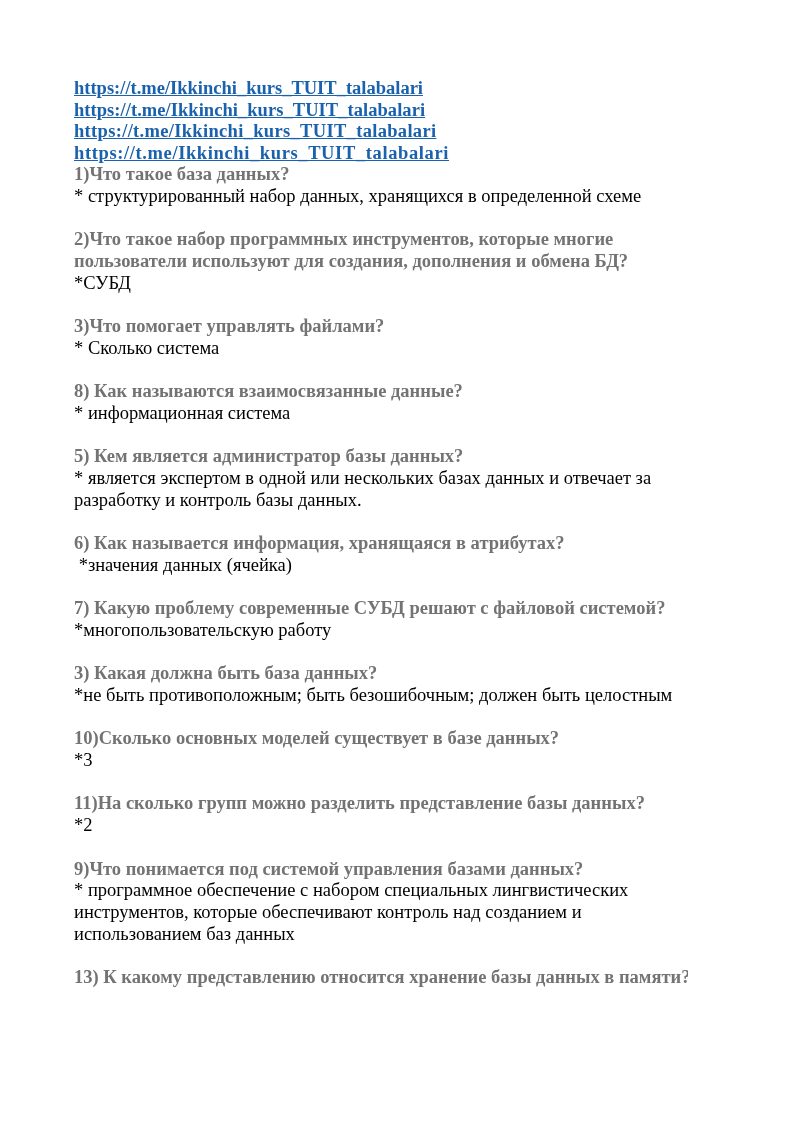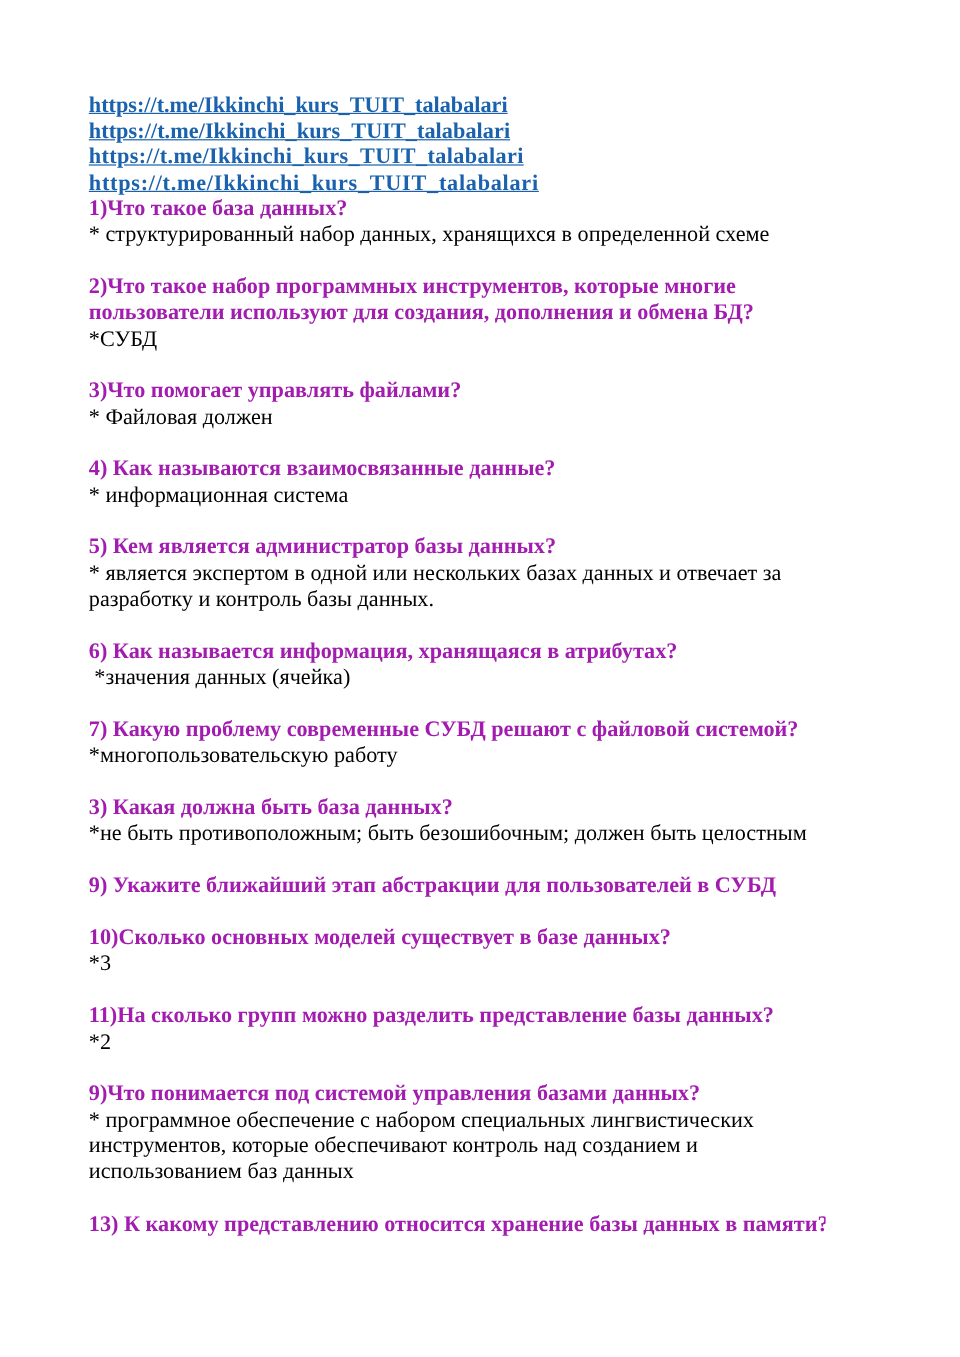--- a/index.html
+++ b/index.html
@@ -61,21 +61,21 @@
     padding: 0;
   }
   .qa-block + .qa-block {
     margin-top: 21.5px;
   }
   .question {
     margin: 0;
     font-size: 18.5px;
     line-height: 21.8px;
     font-weight: bold;
-    color: #a21caf;
+    color: #737373;
     text-align: left;
   }
   .answer {
     margin: 0;
     font-size: 18.5px;
     line-height: 21.8px;
     font-weight: normal;
     color: #000000;
     text-align: left;
     white-space: pre-wrap;
@@ -103,25 +103,25 @@
         <p class="answer">* структурированный набор данных, хранящихся в определенной схеме</p>
       </div>
 
       <div class="qa-block">
         <p class="question">2)Что такое набор программных инструментов, которые многие пользователи используют для создания, дополнения и обмена БД?</p>
         <p class="answer">*СУБД</p>
       </div>
 
       <div class="qa-block">
         <p class="question">3)Что помогает управлять файлами?</p>
-        <p class="answer">* Файловая должен</p>
+        <p class="answer">* Сколько система</p>
       </div>
 
       <div class="qa-block">
-        <p class="question">4) Как называются взаимосвязанные данные?</p>
+        <p class="question">8) Как называются взаимосвязанные данные?</p>
         <p class="answer">* информационная система</p>
       </div>
 
       <div class="qa-block">
         <p class="question">5) Кем является администратор базы данных?</p>
         <p class="answer">* является экспертом в одной или нескольких базах данных и отвечает за разработку и контроль базы данных.</p>
       </div>
 
       <div class="qa-block">
         <p class="question">6) Как называется информация, хранящаяся в атрибутах?</p>
@@ -132,21 +132,20 @@
         <p class="question">7) Какую проблему современные СУБД решают с файловой системой?</p>
         <p class="answer">*многопользовательскую работу</p>
       </div>
 
       <div class="qa-block">
         <p class="question">3) Какая должна быть база данных?</p>
         <p class="answer">*не быть противоположным; быть безошибочным; должен быть целостным</p>
       </div>
 
       <div class="qa-block">
-        <p class="question">9) Укажите ближайший этап абстракции для пользователей в СУБД</p>
       </div>
 
       <div class="qa-block">
         <p class="question">10)Сколько основных моделей существует в базе данных?</p>
         <p class="answer">*3</p>
       </div>
 
       <div class="qa-block">
         <p class="question">11)На сколько групп можно разделить представление базы данных?</p>
         <p class="answer">*2</p>

